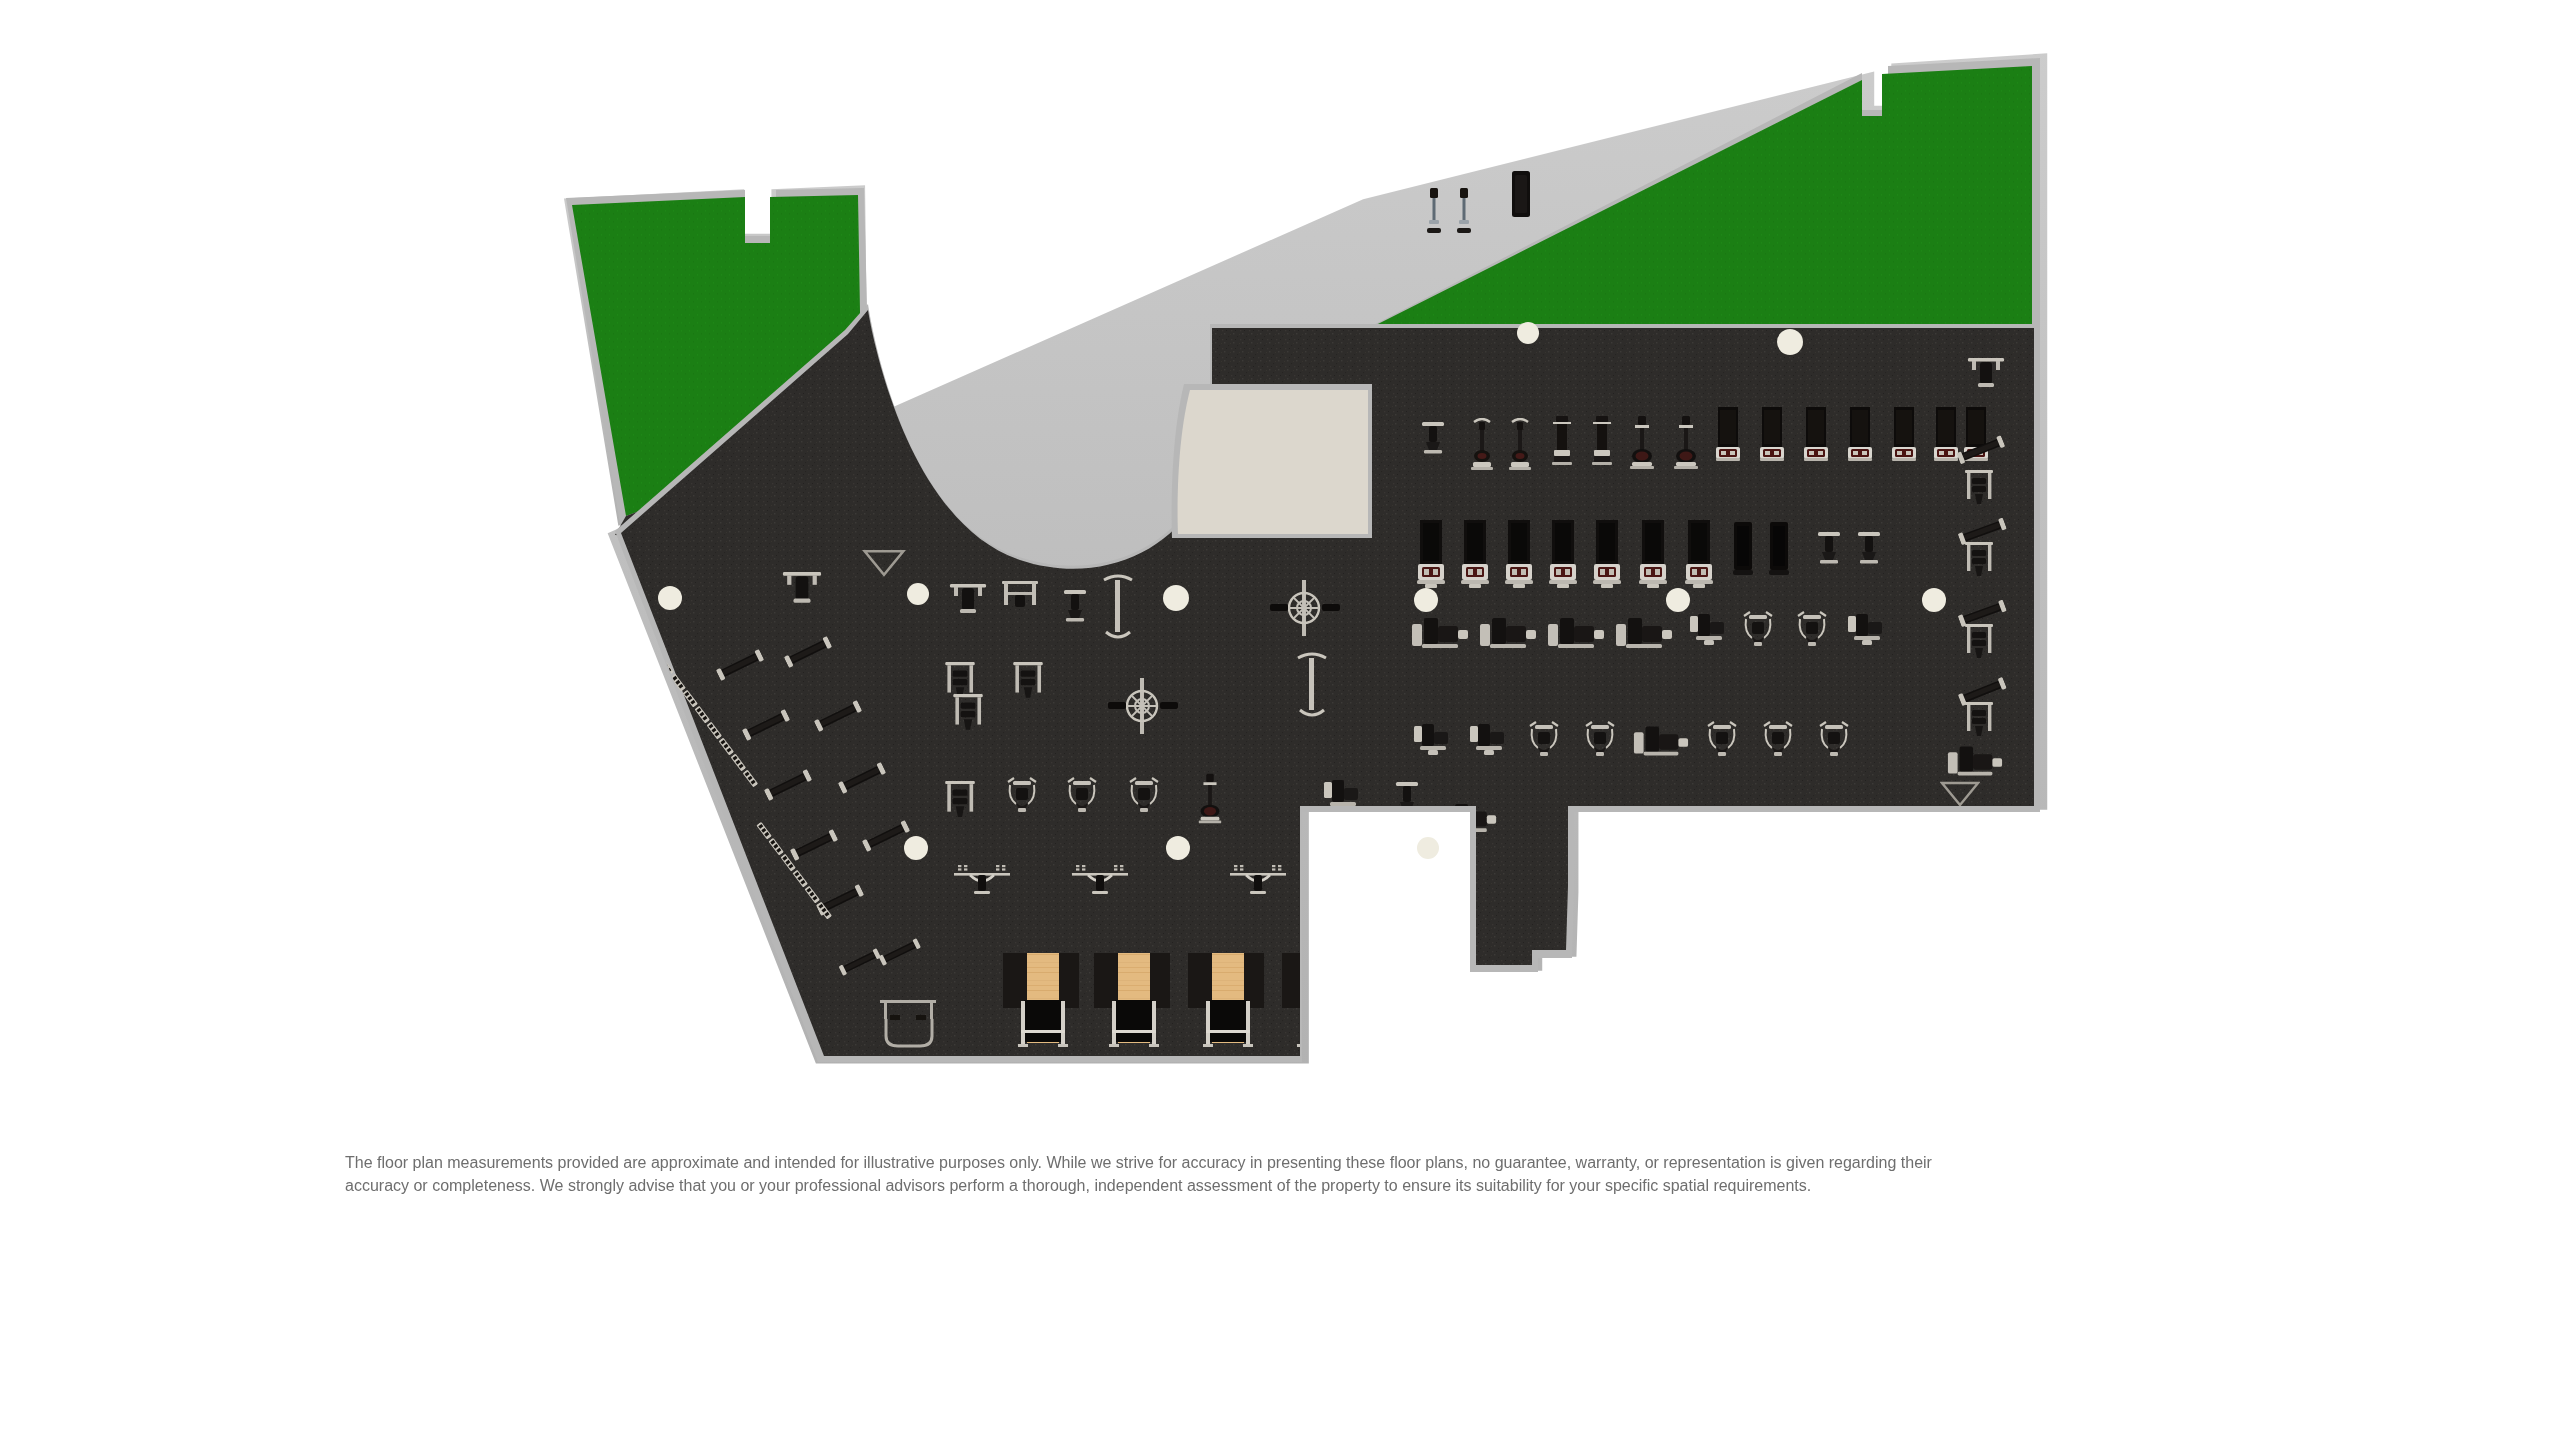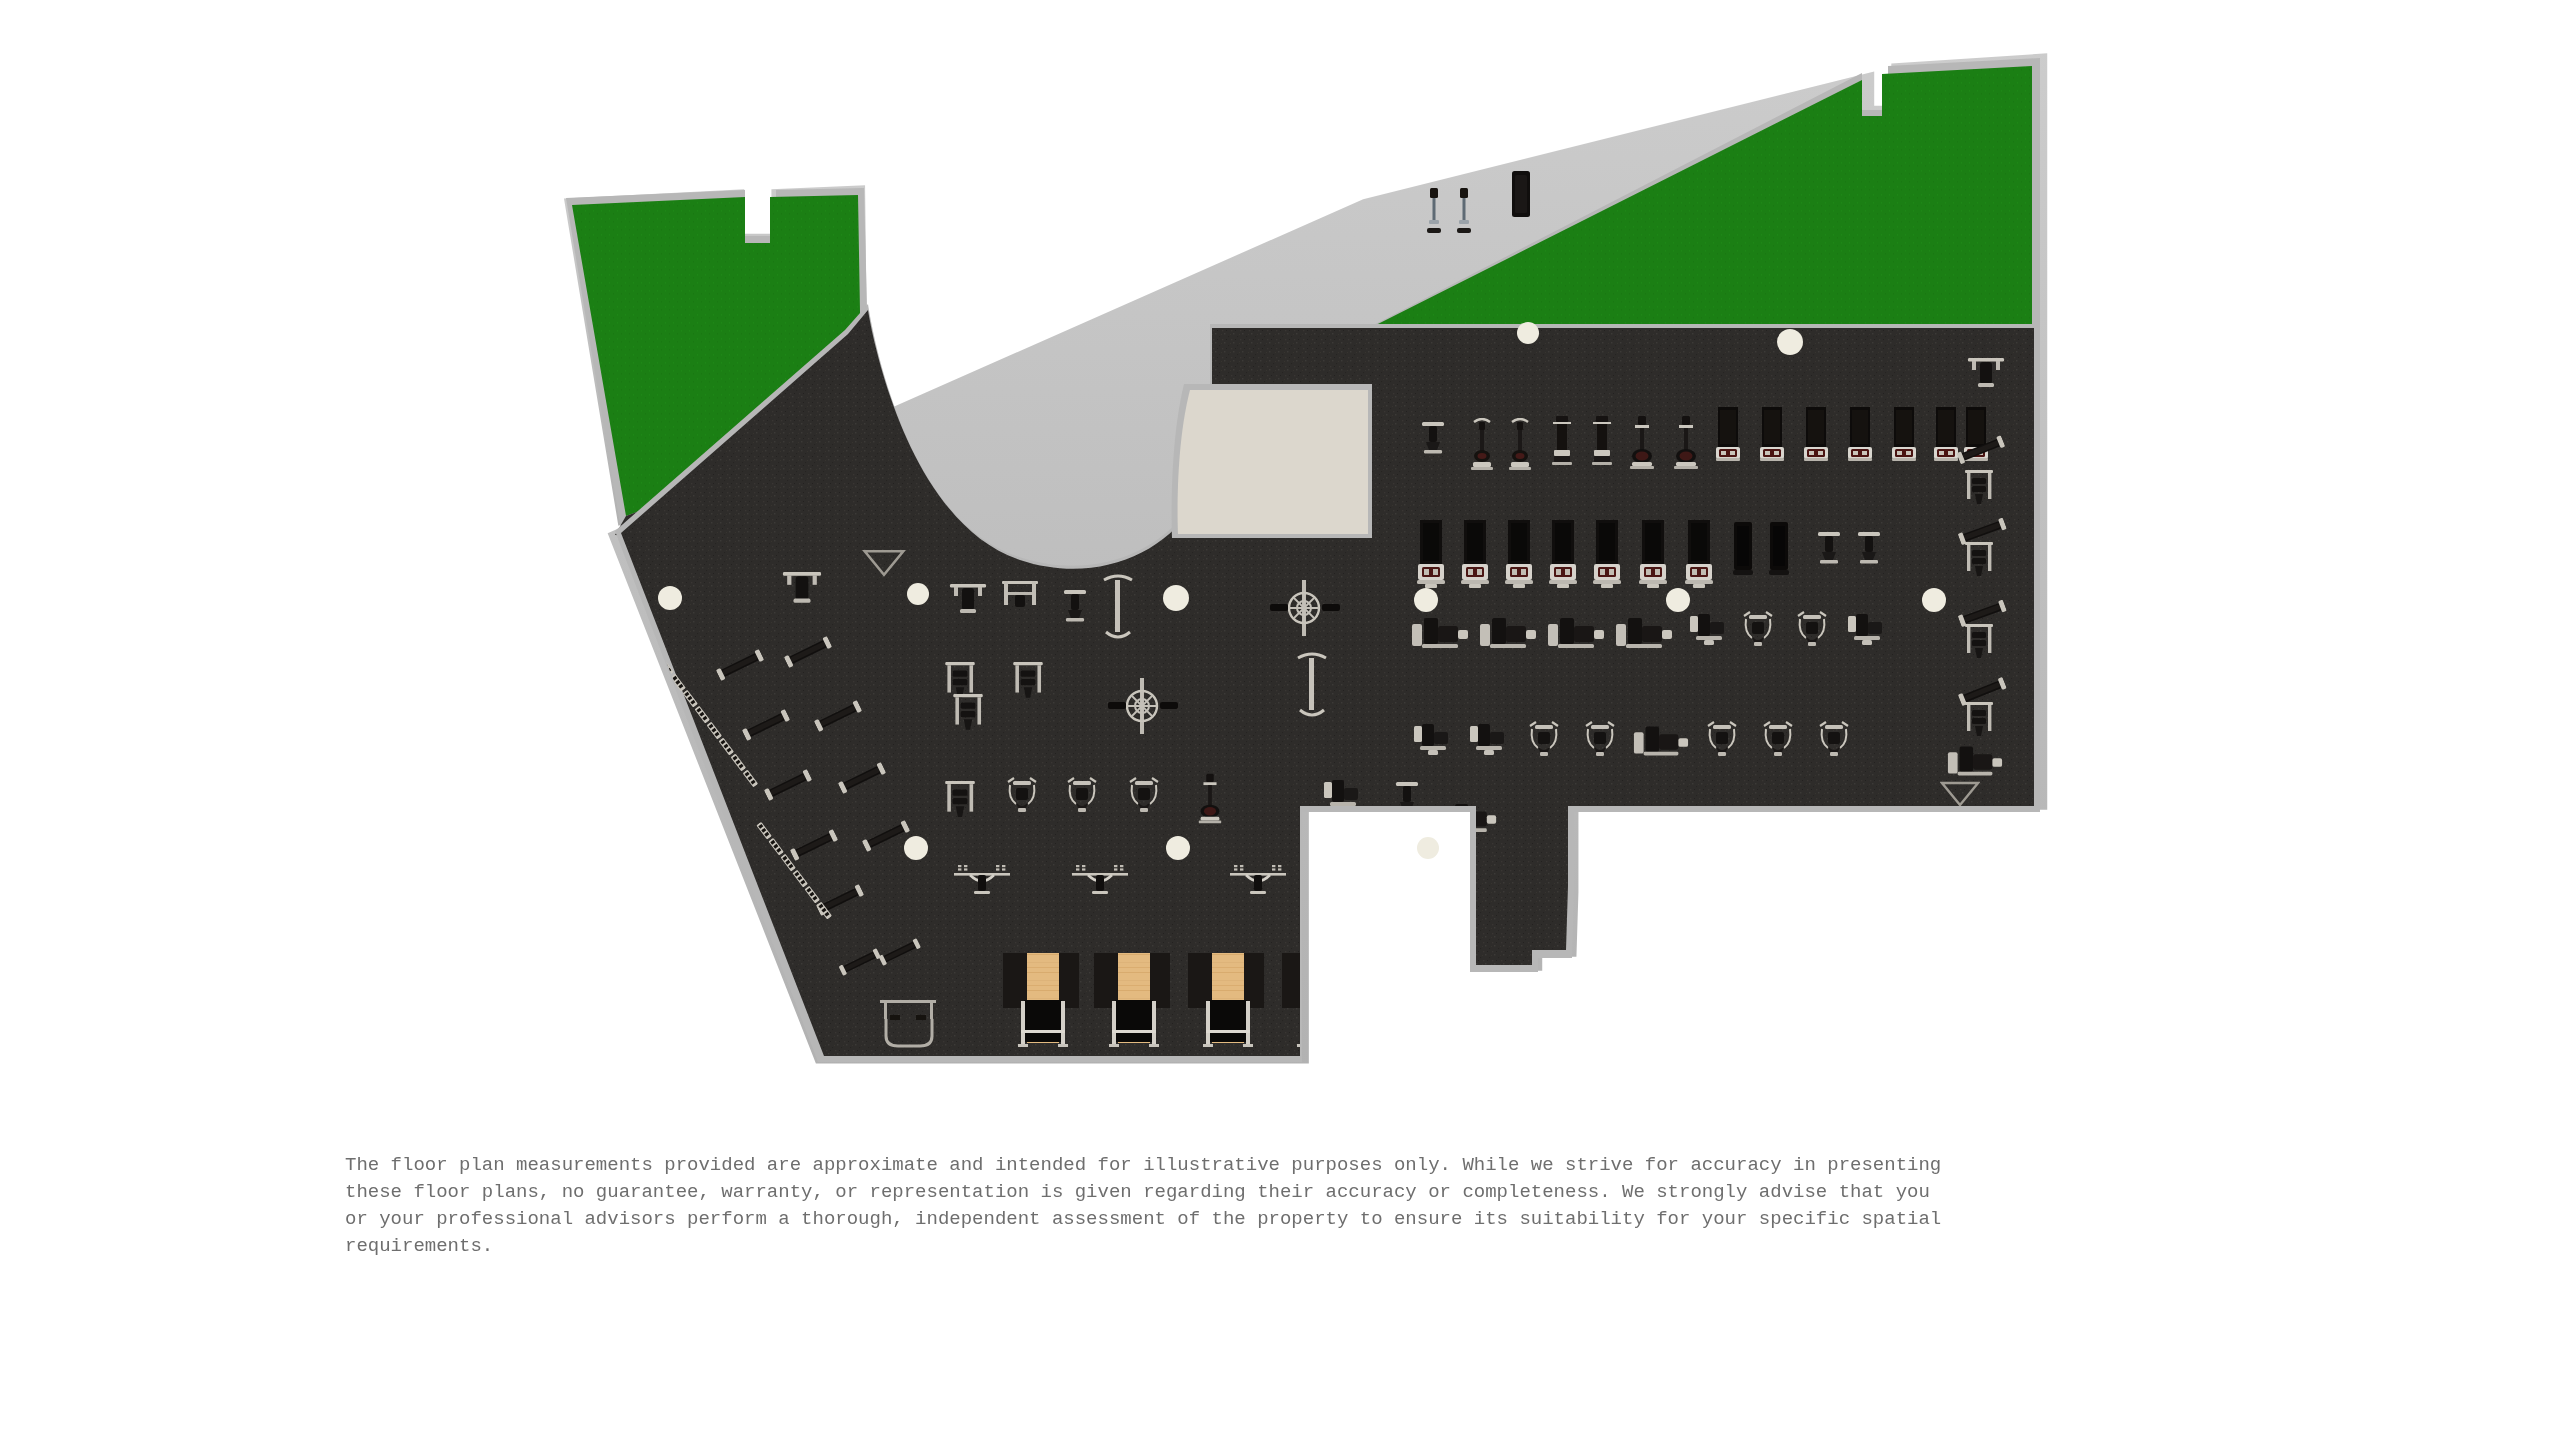--- a/index.html
+++ b/index.html
@@ -36,22 +36,22 @@
     font-family: "Liberation Sans", sans-serif;
     font-size: 20px;
     font-weight: bold;
     font-style: italic;
     color: #6e6e6e;
     letter-spacing: 0.2px;
     margin: 0 0 6px 0;
     line-height: 1.2;
   }
   #disclaimer .body {
-    font-family: Liberation Mono, monospace;
-    font-size: 19px;
+    font-family: Liberation Sans, sans-serif;
+    font-size: 16px;
     font-weight: normal;
     color: #6e6e6e;
     line-height: 1.42;
     margin: 0;
     max-width: 1600px;
   }
 </style>
 </head>
 <body>
 

